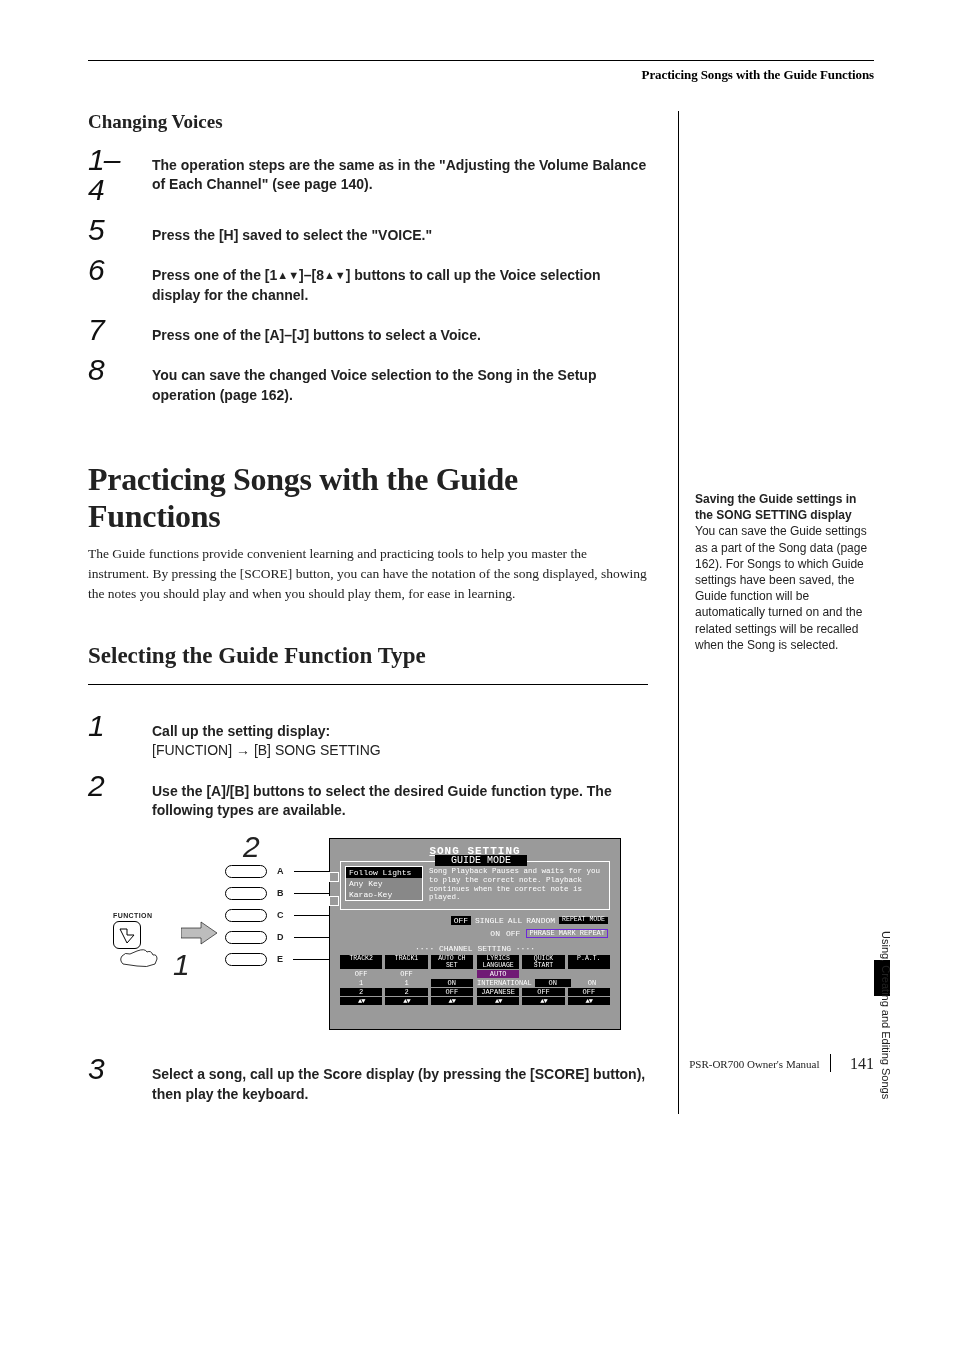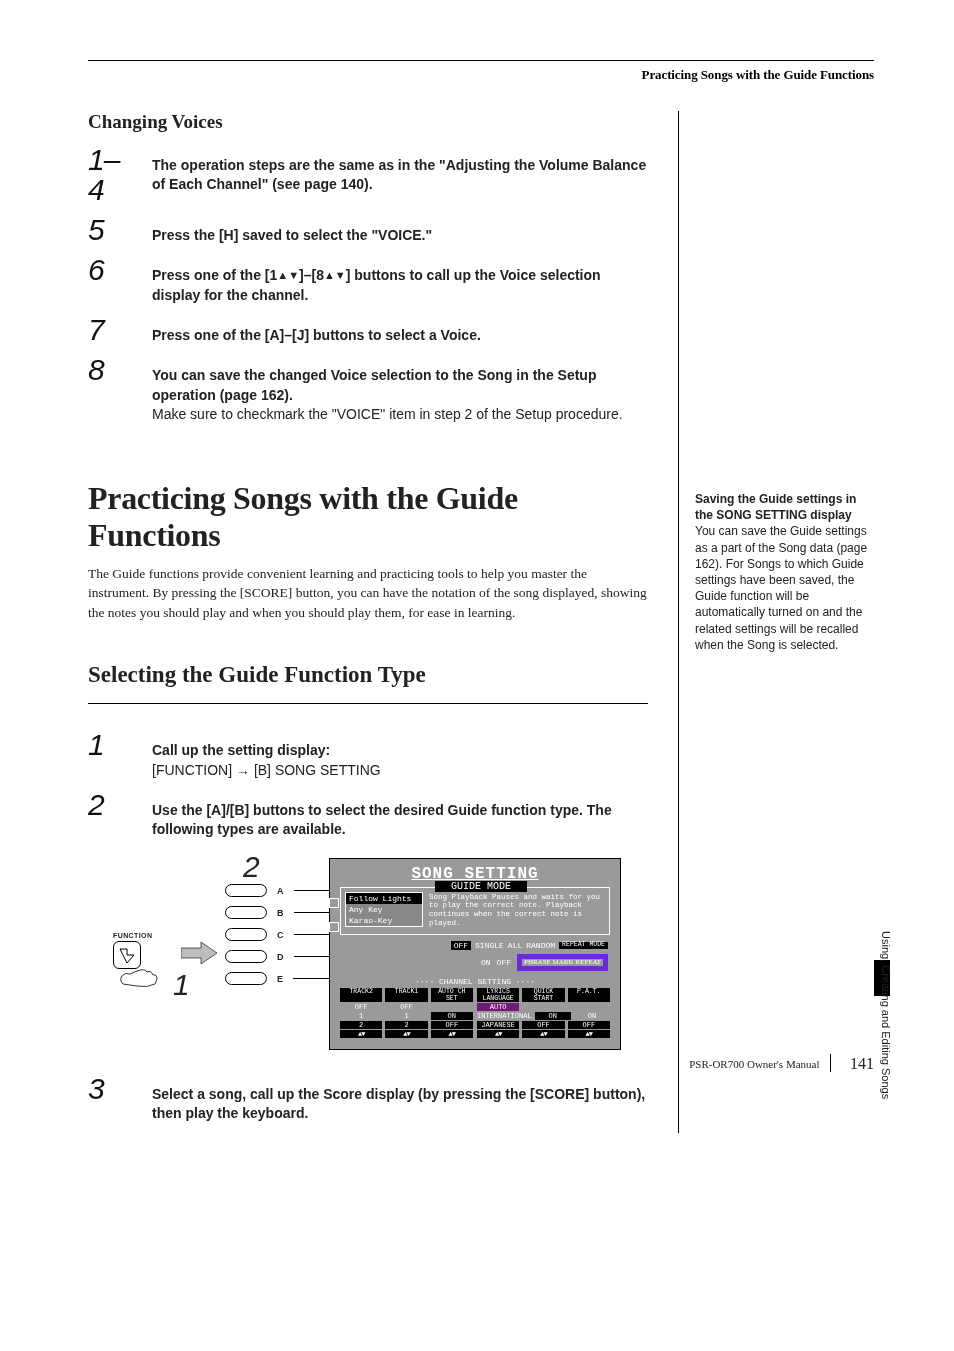--- a/index.html
+++ b/index.html
@@ -42,34 +42,34 @@
   .big-num { font-family: "Lucida Sans","Trebuchet MS",sans-serif; font-style: italic; font-size:30px; position:absolute; }
   .big-num.n2 { left:130px; top:-2px; }
   .big-num.n1 { left:60px; top:116px; }
   .func-ic { position:absolute; left:0; top:80px; width:60px; }
   .func-lab { font-family:Arial, sans-serif; font-size:7px; font-weight:bold; letter-spacing:0.4px; }
   .func-shape { width:28px; height:28px; border:1px solid #000; border-radius:6px; display:flex; align-items:center; justify-content:center; margin-top:2px; }
   .func-shape svg { width:20px; height:20px; }
   .arrow-rt { position:absolute; left:68px; top:88px; width:36px; height:26px; }
   .screen { position:absolute; left:216px; top:6px; width:292px; height:192px; background:#9a9a9a; border:1px solid #000; }
   .scr-inner { position:absolute; inset:4px; background:#9a9a9a; }
-  .scr-title { text-align:center; font-family: "Courier New", monospace; font-size:16px; font-weight:bold; color:#fff; text-decoration:underline; letter-spacing:1px; margin-top:2px; }
+  .scr-title { text-align:center; font-family: "Courier New", monospace; font-size:11px; font-weight:bold; color:#fff; text-decoration:underline; letter-spacing:1px; margin-top:2px; }
   .scr-box { border:1px solid #fff; margin:4px 6px 0; padding:4px 4px 6px; position:relative; background:#9a9a9a; }
   .gm-label { position:absolute; top:-7px; left:94px; background:#000; color:#fff; font-family:"Courier New",monospace; font-size:10px; padding:0 16px; }
   .list-col { display:inline-block; vertical-align:top; width:78px; border:1px solid #fff; background:#888; }
   .list-col .itm { font-family:"Courier New",monospace; font-size:8px; color:#fff; padding:1px 3px; }
   .list-col .itm.sel { background:#000; }
   .desc-col { display:inline-block; vertical-align:top; width:176px; font-family:"Courier New",monospace; font-size:7.5px; color:#fff; padding:1px 2px; line-height:1.15; }
   .ab-marks { position:absolute; left:-12px; top:10px; }
   .ab-marks .m { width:10px; height:10px; border:1px solid #fff; margin-bottom:14px; display:flex; align-items:center; justify-content:center; }
   .ab-marks .m::after { content:""; width:0; height:0; }
   .row-mid { display:flex; justify-content:flex-end; gap:4px; margin:6px 8px 0; font-family:"Courier New",monospace; font-size:8px; color:#fff; align-items:center; }
   .row-mid .blk { background:#000; padding:0 3px; }
   .row-mid2 { display:flex; justify-content:flex-end; gap:6px; margin:4px 8px 0; font-family:"Courier New",monospace; font-size:8px; color:#fff; align-items:center; }
-  .row-mid2 .cell { border:5px solid #6d28d9; padding:0 2px; font-size:7px; line-height:1;font-family:Liberation Serif, serif; }
+  .row-mid2 .cell { border:1px solid #6d28d9; padding:0 2px; font-size:7px; line-height:1; }
   .ch-title { text-align:center; font-family:"Courier New",monospace; font-size:8px; color:#fff; margin-top:6px; }
   .ch-row { display:flex; gap:4px; margin:2px 6px 0; }
   .ch-grp { flex:1; }
   .ch-head { display:flex; gap:3px; }
   .ch-head span { flex:1; background:#000; color:#fff; font-family:"Courier New",monospace; font-size:6.5px; text-align:center; padding:0 1px; }
   .ch-vals { display:flex; gap:3px; margin-top:1px; }
   .ch-vals span { flex:1; color:#fff; font-family:"Courier New",monospace; font-size:7px; text-align:center; }
   .ch-sel { display:flex; gap:3px; margin-top:1px; }
   .ch-sel span { flex:1; background:#000; color:#fff; font-family:"Courier New",monospace; font-size:7px; text-align:center; }
   .tri-row { display:flex; gap:3px; margin-top:1px; }
@@ -110,21 +110,20 @@
 
         <div class="step-row">
           <div class="step-num">7</div>
           <div class="step-body"><b>Press one of the [A]–[J] buttons to select a Voice.</b></div>
         </div>
 
         <div class="step-row">
           <div class="step-num">8</div>
           <div class="step-body">
             <b>You can save the changed Voice selection to the Song in the Setup operation (page 162).</b><br>
-            <span class="light">Make sure to checkmark the "VOICE" item in step 2 of the Setup procedure.</span>
           </div>
         </div>
 
       </div>
 
       <div class="h-major">Practicing Songs with the Guide Functions</div>
       <div class="intro-p">The Guide functions provide convenient learning and practicing tools to help you master the instrument. By pressing the [SCORE] button, you can have the notation of the song displayed, showing the notes you should play and when you should play them, for ease in learning.</div>
 
       <div class="h-section">Selecting the Guide Function Type</div>
 

